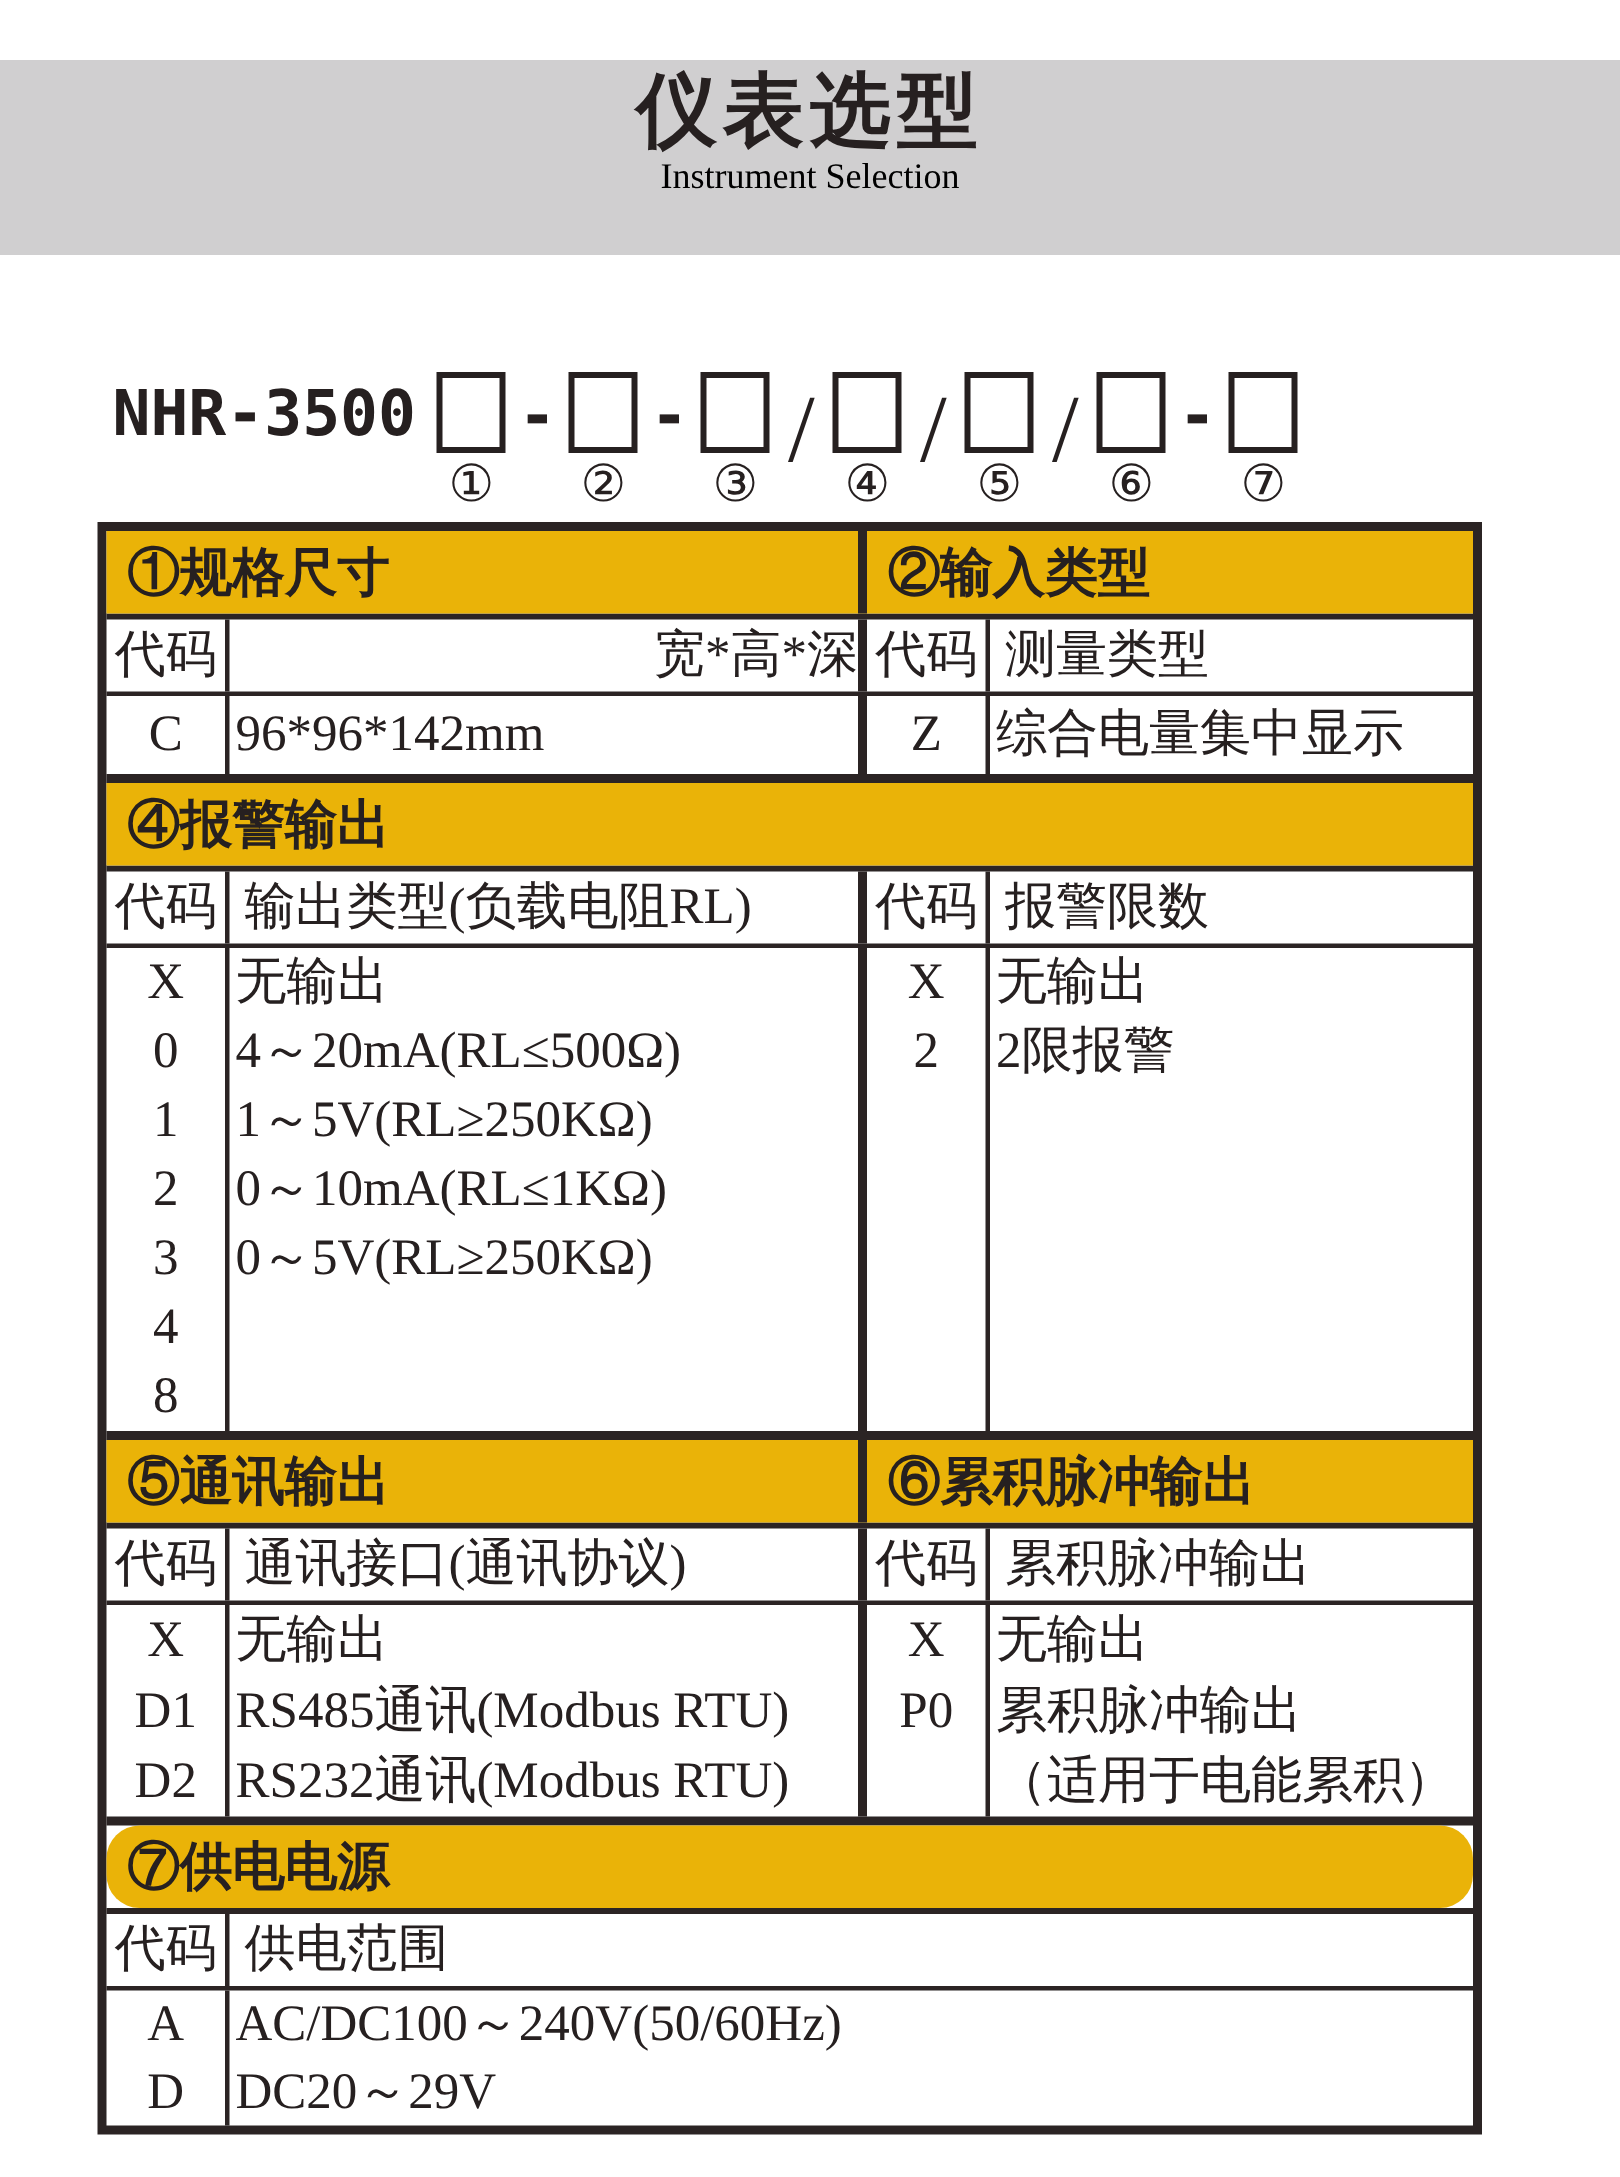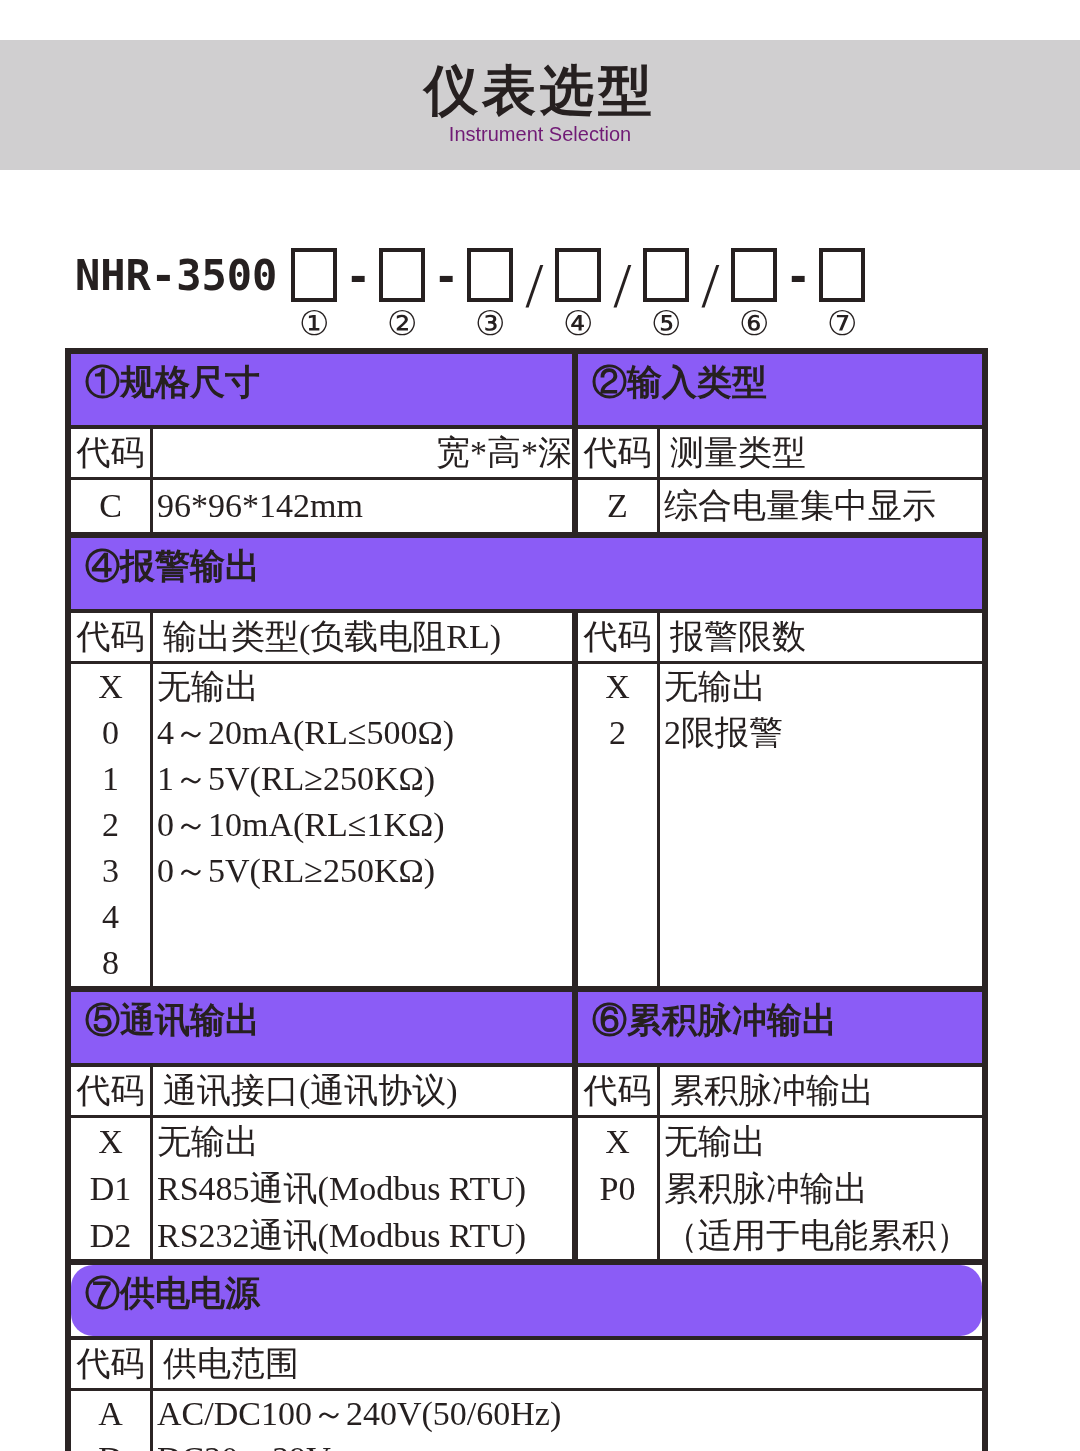--- a/index.html
+++ b/index.html
@@ -8,25 +8,25 @@
     font-family:"Liberation Serif", serif;color:#262020;
     position:relative;overflow:hidden;
   }
   
   .top-band{
     position:absolute;top:40px;left:0;width:1080px;height:130px;
     background:#d0cfd0;text-align:center;
   }
   .title{
     font-family:"Liberation Sans", sans-serif;font-weight:bold;
-    font-size:54px;letter-spacing:4px;margin-top:20px;line-height:60px;
+    font-size:54px;letter-spacing:4px;margin-top:4px;line-height:60px;
   }
   .subtitle{
-    font-family:Liberation Sans, sans-serif;
-    font-size:20px;line-height:26px;margin-top:1px;color:#701a75;
+    font-family:Liberation Serif, serif;
+    font-size:24px;line-height:26px;margin-top:1px;color:#000000;
   }
   
   .model-row{
     position:absolute;top:248px;left:75px;
     display:flex;align-items:flex-start;
   }
   .model-prefix{
     font-family:"DejaVu Sans Mono", monospace;font-weight:bold;
     font-size:42px;line-height:56px;margin-right:14px;letter-spacing:0px;
   }
@@ -48,22 +48,22 @@
     position:absolute;top:348px;left:65px;width:923px;
     border:6px solid #2b2424;box-sizing:border-box;background:#fff;
   }
   .trow{display:flex;}
   .sech-row{border-bottom:4px solid #2b2424;}
   .sec-top{border-top:6px solid #2b2424;}
   .colh-row{border-bottom:3px solid #2b2424;}
   .cell-l{width:507px;border-right:6px solid #2b2424;box-sizing:border-box;}
   .cell-r{flex:1;}
   .sec-h{
-    background:#8b5cf6;font-family:"Liberation Sans", sans-serif;font-weight:bold;
-    font-size:35px;height:71px;line-height:55px;padding-left:14px;box-sizing:border-box;
+    background:#eab308;font-family:"Liberation Sans", sans-serif;font-weight:bold;
+    font-size:35px;height:55px;line-height:55px;padding-left:14px;box-sizing:border-box;
     white-space:nowrap;overflow:hidden;
   }
   .colh{display:flex;height:48px;font-size:34px;}
   .code-w{
     width:82px;border-right:3px solid #2b2424;box-sizing:border-box;
     text-align:center;line-height:48px;flex:0 0 82px;
   }
   .desc-h{flex:1;padding-left:10px;line-height:48px;white-space:nowrap;}
   .indent-lg{padding-left:58px;text-align:right;}
   .tbody{display:flex;box-sizing:border-box;}

